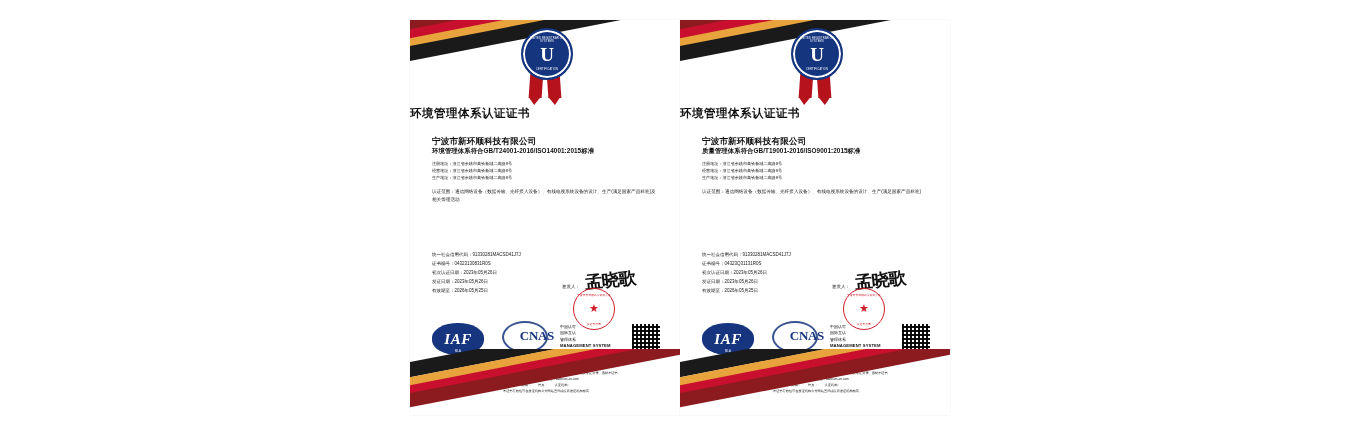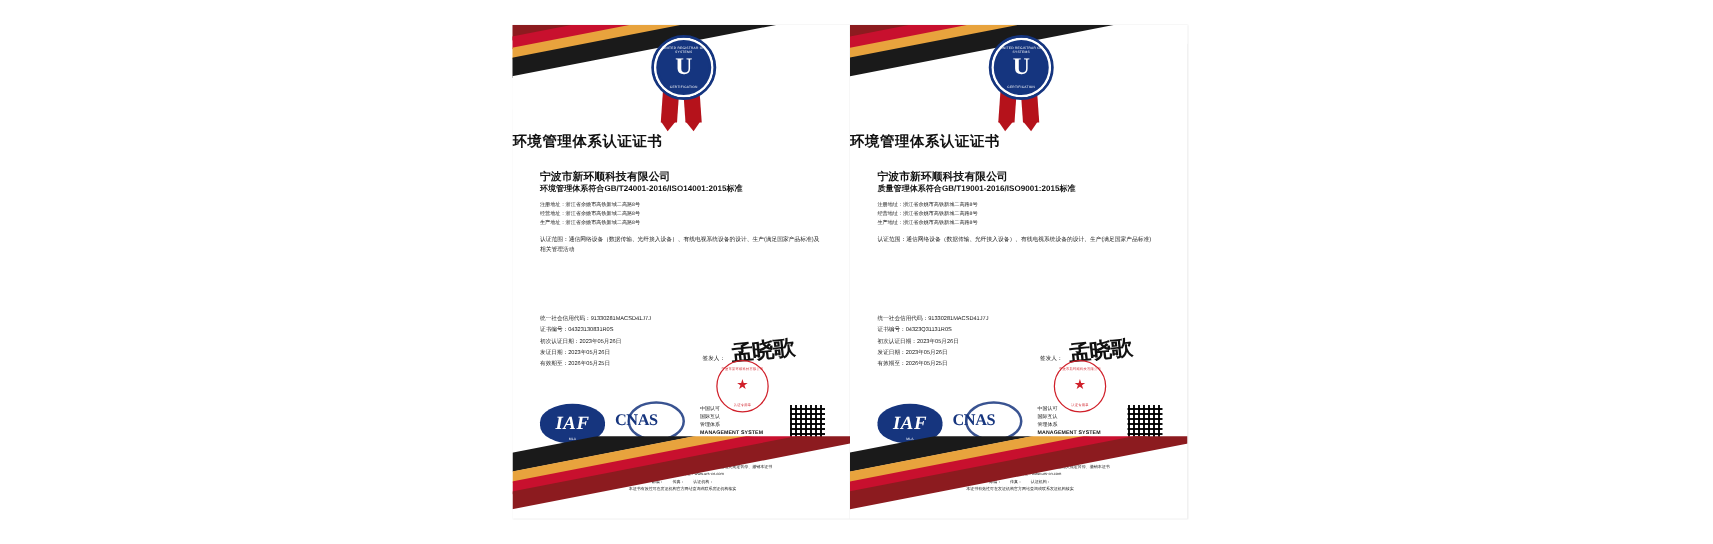--- a/index.html
+++ b/index.html
@@ -290,21 +290,21 @@
     position: absolute;
     top: 1px; left: 10px;
     width: 42px; height: 28px;
     border: 2.5px solid #16357e;
     border-radius: 50%;
     opacity: .85;
   }
   .cnas .cnas-txt {
     position: absolute;
     top: 8px; left: 0; right: 0;
-    text-align: left;
+    text-align: right;
     font-family: "Liberation Serif", serif;
     font-weight: bold;
     font-size: 13px;
     letter-spacing: -.3px;
   }
   .cnas-words {
     position: absolute;
     left: 128px;
     top: 4px;
     font-size: 4px;

